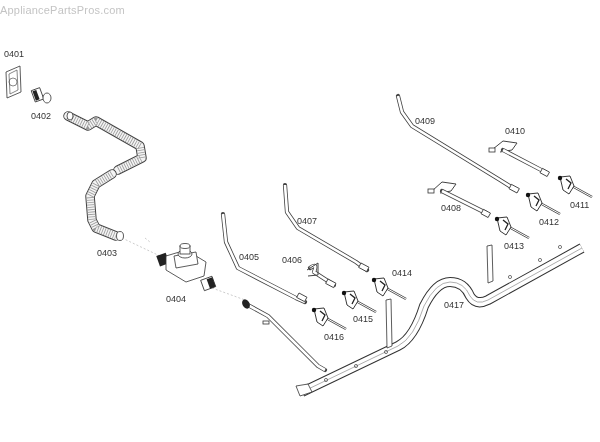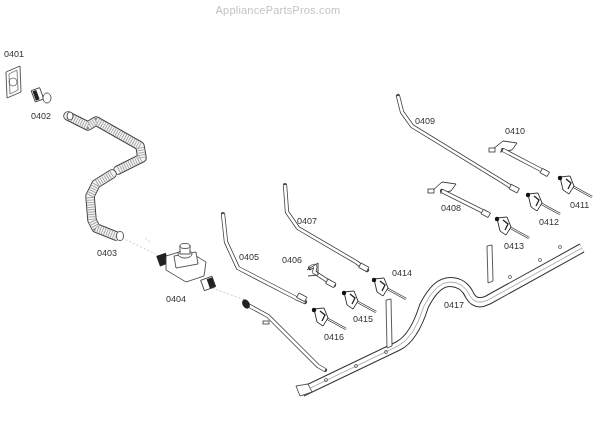--- a/index.html
+++ b/index.html
@@ -1,17 +1,17 @@
 <!DOCTYPE html>
 <html><head>
   <meta charset="utf-8">
   <style>
     html, body { margin: 0; padding: 0; background: #ffffff; }
     body { width: 600px; height: 442px; position: relative; overflow: hidden; font-family: "Liberation Sans", sans-serif; }
-    .watermark { position: absolute; left: 0; width: 556px; top: 4px; text-align: center; font-size: 11px; color: #c4c4c4; letter-spacing: 0.2px; }
+    .watermark { position: absolute; left: 0; width: 556px; top: 4px; text-align: left; font-size: 11px; color: #c4c4c4; letter-spacing: 0.2px; }
     svg.diagram { position: absolute; left: 0; top: 0; }
     .lbl { font-family: "Liberation Sans", sans-serif; font-size: 9px; fill: #333; }
     .pipe-in { fill: none; stroke: #fff; stroke-width: 2.6; }
     .pipe-out { fill: none; stroke: #444; stroke-width: 4.2; stroke-linecap: round; stroke-linejoin: round; }
     .hose-out { fill: none; stroke: #444; stroke-width: 9.5; stroke-linecap: round; stroke-linejoin: round; }
     .hose-in { fill: none; stroke: #f4f4f4; stroke-width: 7.5; stroke-linecap: round; stroke-linejoin: round; }
     .hose-rib { fill: none; stroke: #999; stroke-width: 7.5; stroke-dasharray: 0.8 1.6; stroke-linejoin: round; }
     .rail-out { fill: none; stroke: #333; stroke-width: 10; stroke-linecap: butt; stroke-linejoin: round; }
     .rail-in { fill: none; stroke: #fff; stroke-width: 8; stroke-linecap: butt; stroke-linejoin: round; }
     .rail-mid { fill: none; stroke: #777; stroke-width: 0.6; }

